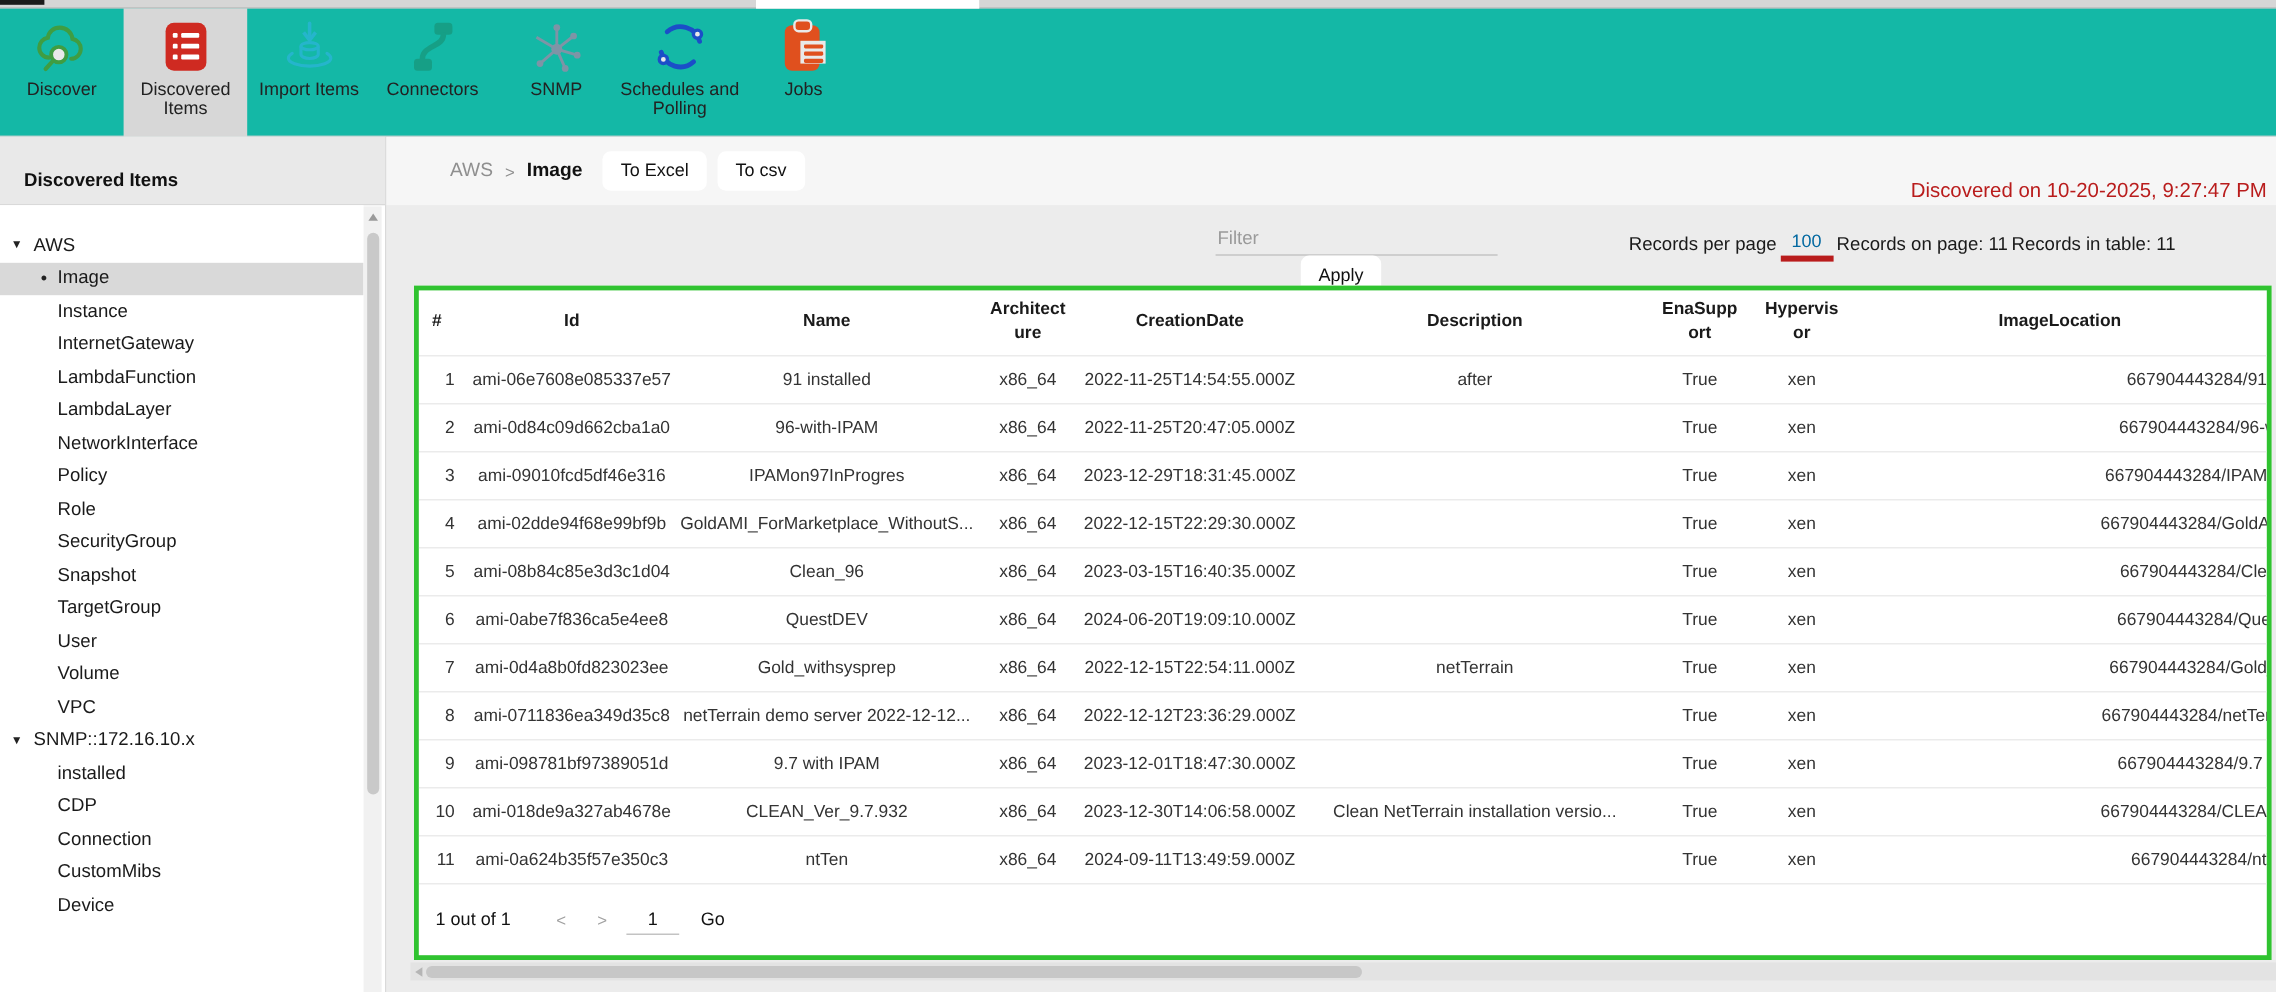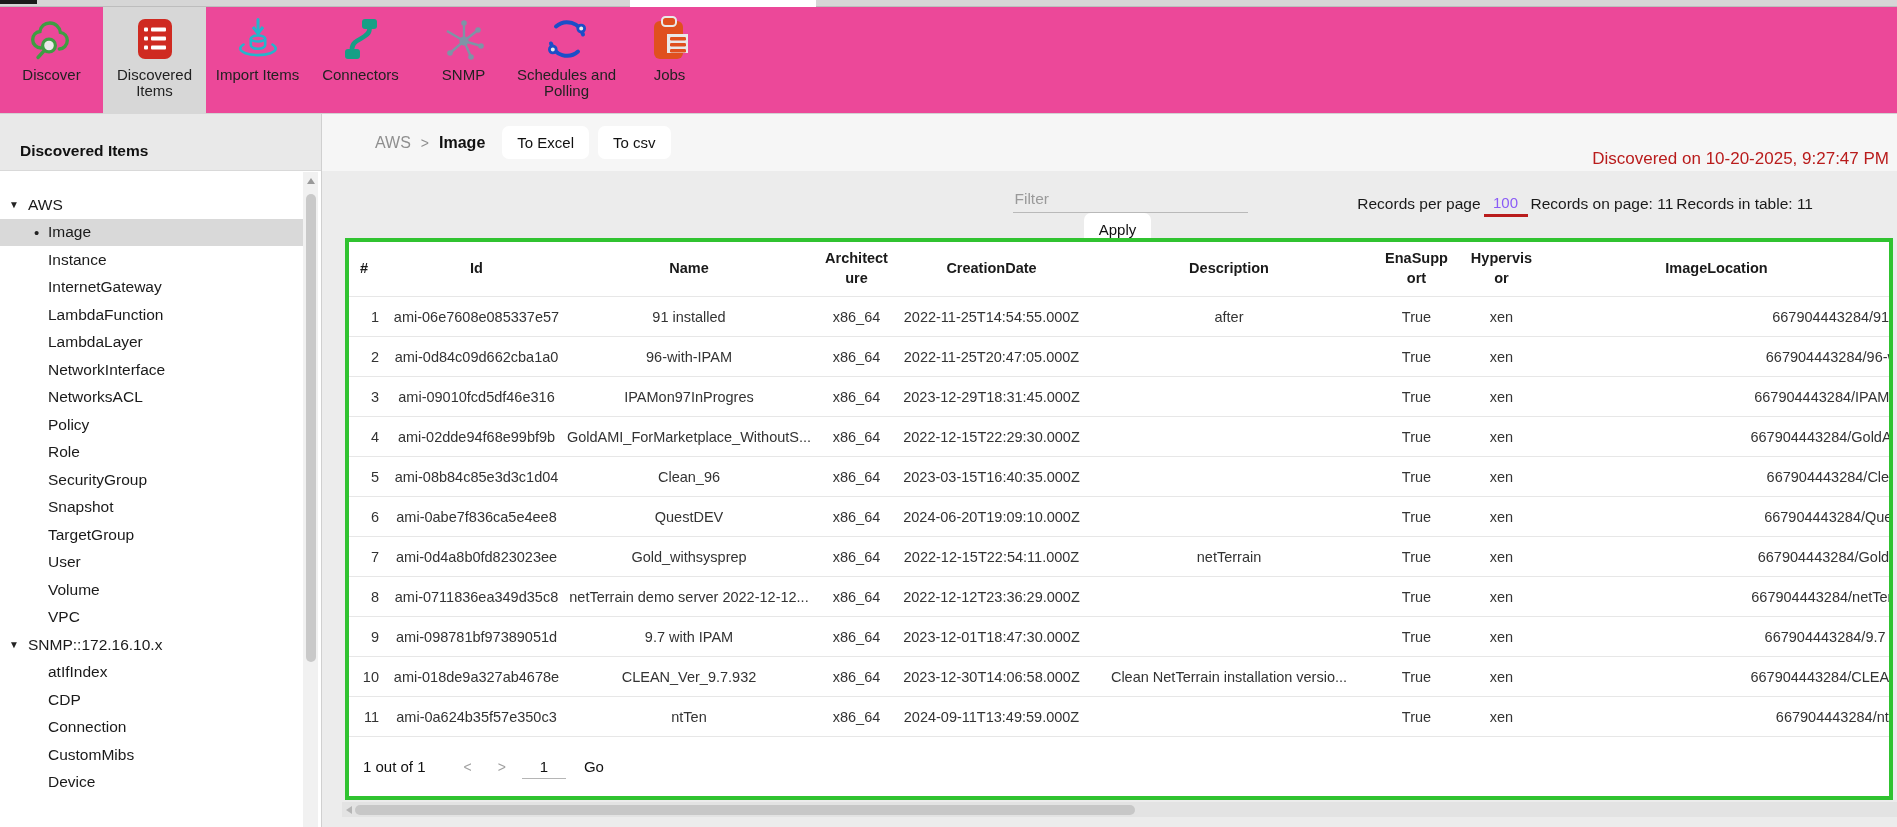--- a/index.html
+++ b/index.html
@@ -1,20 +1,20 @@
 <!DOCTYPE html>
 <html><head>
 <meta charset="utf-8">
 <style>
   * { margin:0; padding:0; box-sizing:border-box; }
   html,body { width:1897px; height:827px; font-family:"Liberation Sans", sans-serif; }
   #app { position:relative; width:1897px; height:827px; background:#ececec; overflow:hidden; }
 
   
-  .toolbar { position:absolute; left:0; top:0; width:1897px; height:114px; background:#ec4899; border-bottom:1px solid #d2d2d2; }
+  .toolbar { position:absolute; left:0; top:0; width:1897px; height:114px; background:#14b8a6; border-bottom:1px solid #d2d2d2; }
   .top-strip { position:absolute; left:0; top:0; width:100%; height:7px; background:#d6d6d6; border-bottom:1px solid #bdbdbd; }
   .top-notch { position:absolute; left:630px; top:0; width:186px; height:7px; background:#ffffff; border-bottom:1px solid #ffffff; }
   .top-dark { position:absolute; left:0; top:0; width:37px; height:4px; background:#1b1b1b; }
   .tb-items { position:absolute; left:0; top:7px; height:107px; display:flex; }
   .tb-item { width:103px; height:107px; display:flex; flex-direction:column; align-items:center; cursor:pointer; }
   .tb-item.selected { background:#d7d7d7; }
   .tb-icon { margin-top:8px; width:48px; height:48px; flex:0 0 48px; }
   .tb-icon svg { width:48px; height:48px; display:block; }
   .tb-label { margin-top:4px; font-size:15px; line-height:16px; color:#222; text-align:center; }
 
@@ -44,21 +44,21 @@
   .pill.excel { margin-left:17px; }
   .pill.csv { margin-left:9px; }
   .discovered-on { position:absolute; right:8px; top:35px; font-size:17px; color:#b91c1c; }
 
   .filter-row { position:absolute; left:0; top:72px; height:36px; width:100%; display:flex; align-items:center;flex-direction:column; }
   .filter-input { margin-left:41px; width:235px; background:transparent; border:none; border-bottom:1px solid #b9b9b9; font-size:15.5px; padding:4px 2px; color:#333; outline:none; font-family:"Liberation Sans",sans-serif; }
   .filter-input::placeholder { color:#9a9a9a; }
   .btn-apply { margin-left:16px; }
   .btn-clear { margin-left:25px; }
   .records-group { position:absolute; right:84px; top:72px; height:36px; display:flex; align-items:center; gap:3px; font-size:15.5px; color:#1a1a1a; }
-  .rpp-input { width:44px; text-align:center; background:transparent; border:none; border-bottom:3px solid #b91c1c; font-size:15px; color:#8b5cf6; outline:none; font-family:"Liberation Sans",sans-serif; padding:3px 0; }
+  .rpp-input { width:44px; text-align:center; background:transparent; border:none; border-bottom:5px solid #b91c1c; font-size:15px; color:#0369a1; outline:none; font-family:"Liberation Sans",sans-serif; padding:3px 0; }
 
   
   .green-box { position:absolute; left:23px; top:124px; width:1548px; height:562px; border:4px solid #30c330; background:#ffffff; overflow:hidden; }
   .thead { display:flex; height:54px; align-items:center; }
   .th { font-size:14.5px; font-weight:bold; color:#1a1a1a; text-align:center; line-height:1.35; display:flex; align-items:center; justify-content:center; flex-shrink:0; }
   .trow { display:flex; height:40px; align-items:center; border-top:1px solid #e7e7e7; }
   .td { font-size:14.5px; color:#333; text-align:center; white-space:nowrap; flex-shrink:0; }
   .c0 { width:40px; text-align:right; padding-right:10px; }
   .c1 { width:175px; }
   .c2 { width:250px; }
@@ -229,25 +229,20 @@
           <span class="tw-label">LambdaLayer</span>
         </div>
         <div class="tree-item child">
 
           <span class="tw-bullet">•</span>
           <span class="tw-label">NetworkInterface</span>
         </div>
         <div class="tree-item child">
 
           <span class="tw-bullet">•</span>
-          <span class="tw-label">NetworksACL</span>
-        </div>
-        <div class="tree-item child">
-
-          <span class="tw-bullet">•</span>
           <span class="tw-label">Policy</span>
         </div>
         <div class="tree-item child">
 
           <span class="tw-bullet">•</span>
           <span class="tw-label">Role</span>
         </div>
         <div class="tree-item child">
 
           <span class="tw-bullet">•</span>
@@ -279,21 +274,21 @@
           <span class="tw-label">VPC</span>
         </div>
         <div class="tree-item group">
           <span class="tw-arrow">▼</span>
 
           <span class="tw-label">SNMP::172.16.10.x</span>
         </div>
         <div class="tree-item child">
 
           <span class="tw-bullet">•</span>
-          <span class="tw-label">atIfIndex</span>
+          <span class="tw-label">installed</span>
         </div>
         <div class="tree-item child">
 
           <span class="tw-bullet">•</span>
           <span class="tw-label">CDP</span>
         </div>
         <div class="tree-item child">
 
           <span class="tw-bullet">•</span>
           <span class="tw-label">Connection</span>

